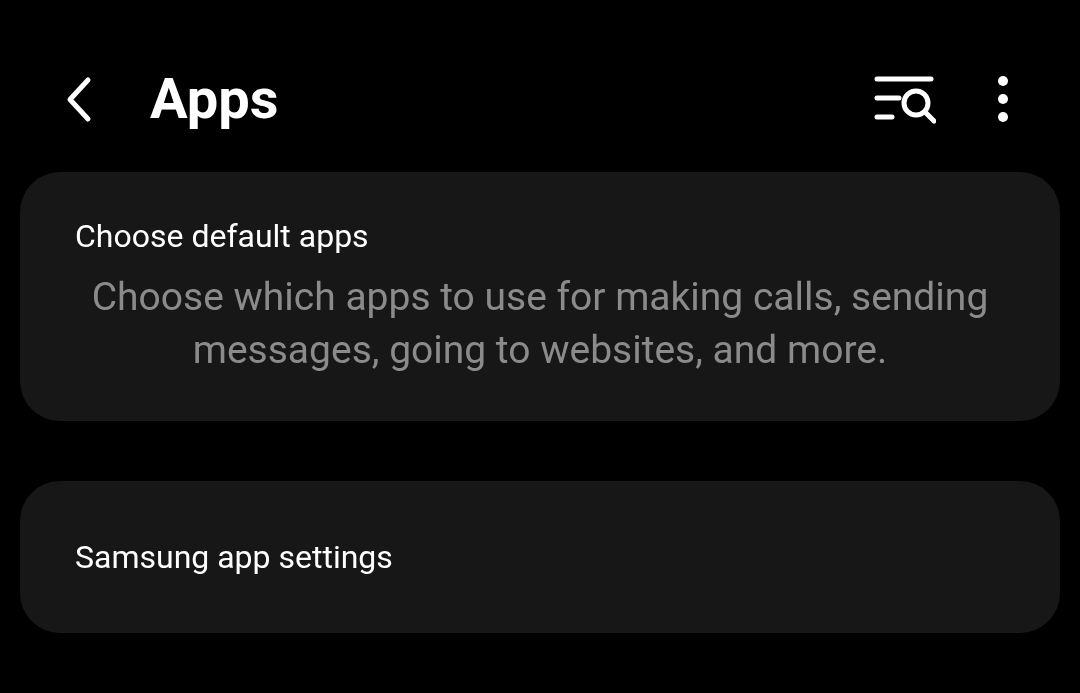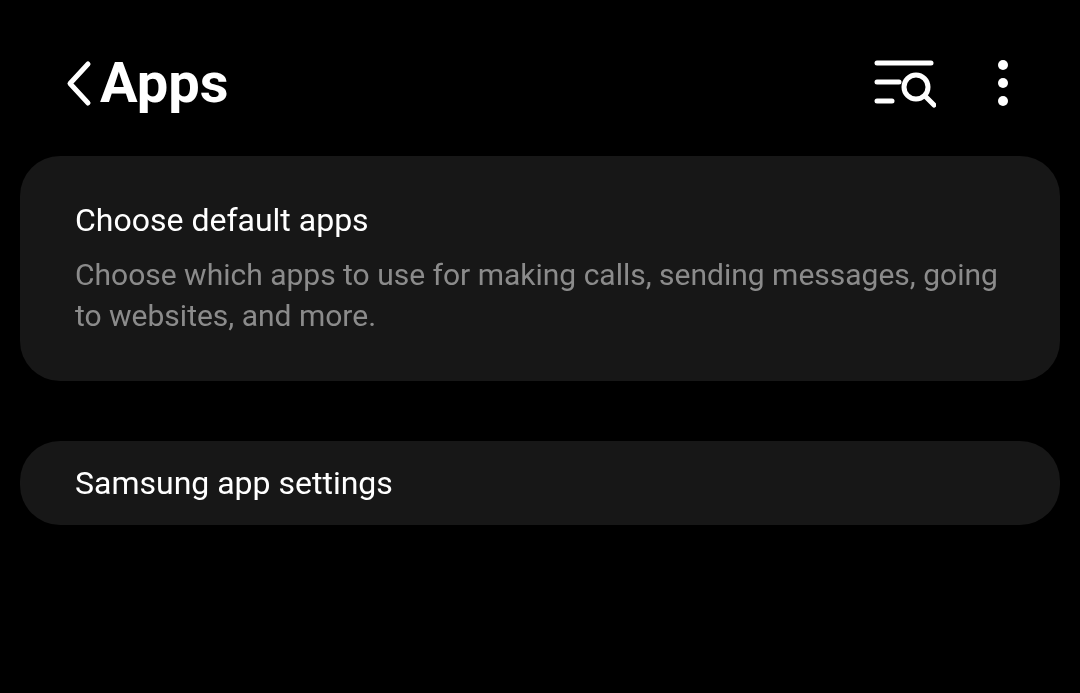--- a/index.html
+++ b/index.html
@@ -11,21 +11,22 @@
       width: 1080px;
       height: 693px;
       background: #000000;
       font-family: -apple-system, BlinkMacSystemFont, 'Segoe UI', Roboto, sans-serif;
       color: #ffffff;
       overflow: hidden;
     }
     .header {
       display: flex;
       align-items: center;
-      padding: 50px 40px 40px 60px;
+      padding: 66px 40px 40px 60px;
+      gap: 50px;
     }
     .back-button {
       display: flex;
       align-items: center;
       justify-content: center;
       cursor: pointer;
     }
     .page-title {
       font-size: 56px;
       font-weight: 700;
@@ -54,27 +55,28 @@
       margin-bottom: 60px;
       cursor: pointer;
     }
     .card-title {
       font-size: 32px;
       font-weight: 400;
       color: #ffffff;
       margin-bottom: 16px;
     }
     .card-subtitle {
-      font-size: 30px;
+      font-size: 39px;
       font-weight: 400;
       color: #8b8b8b;
       line-height: 1.35;
+      text-align: center;
     }
     .card-single {
-      padding: 23px 55px;
+      padding: 57px 55px;
     }
     .card-single .card-title {
       margin-bottom: 0;
     }
   </style>
 </head>
 <body>
 
 <div class="header">
   <div class="back-button">

